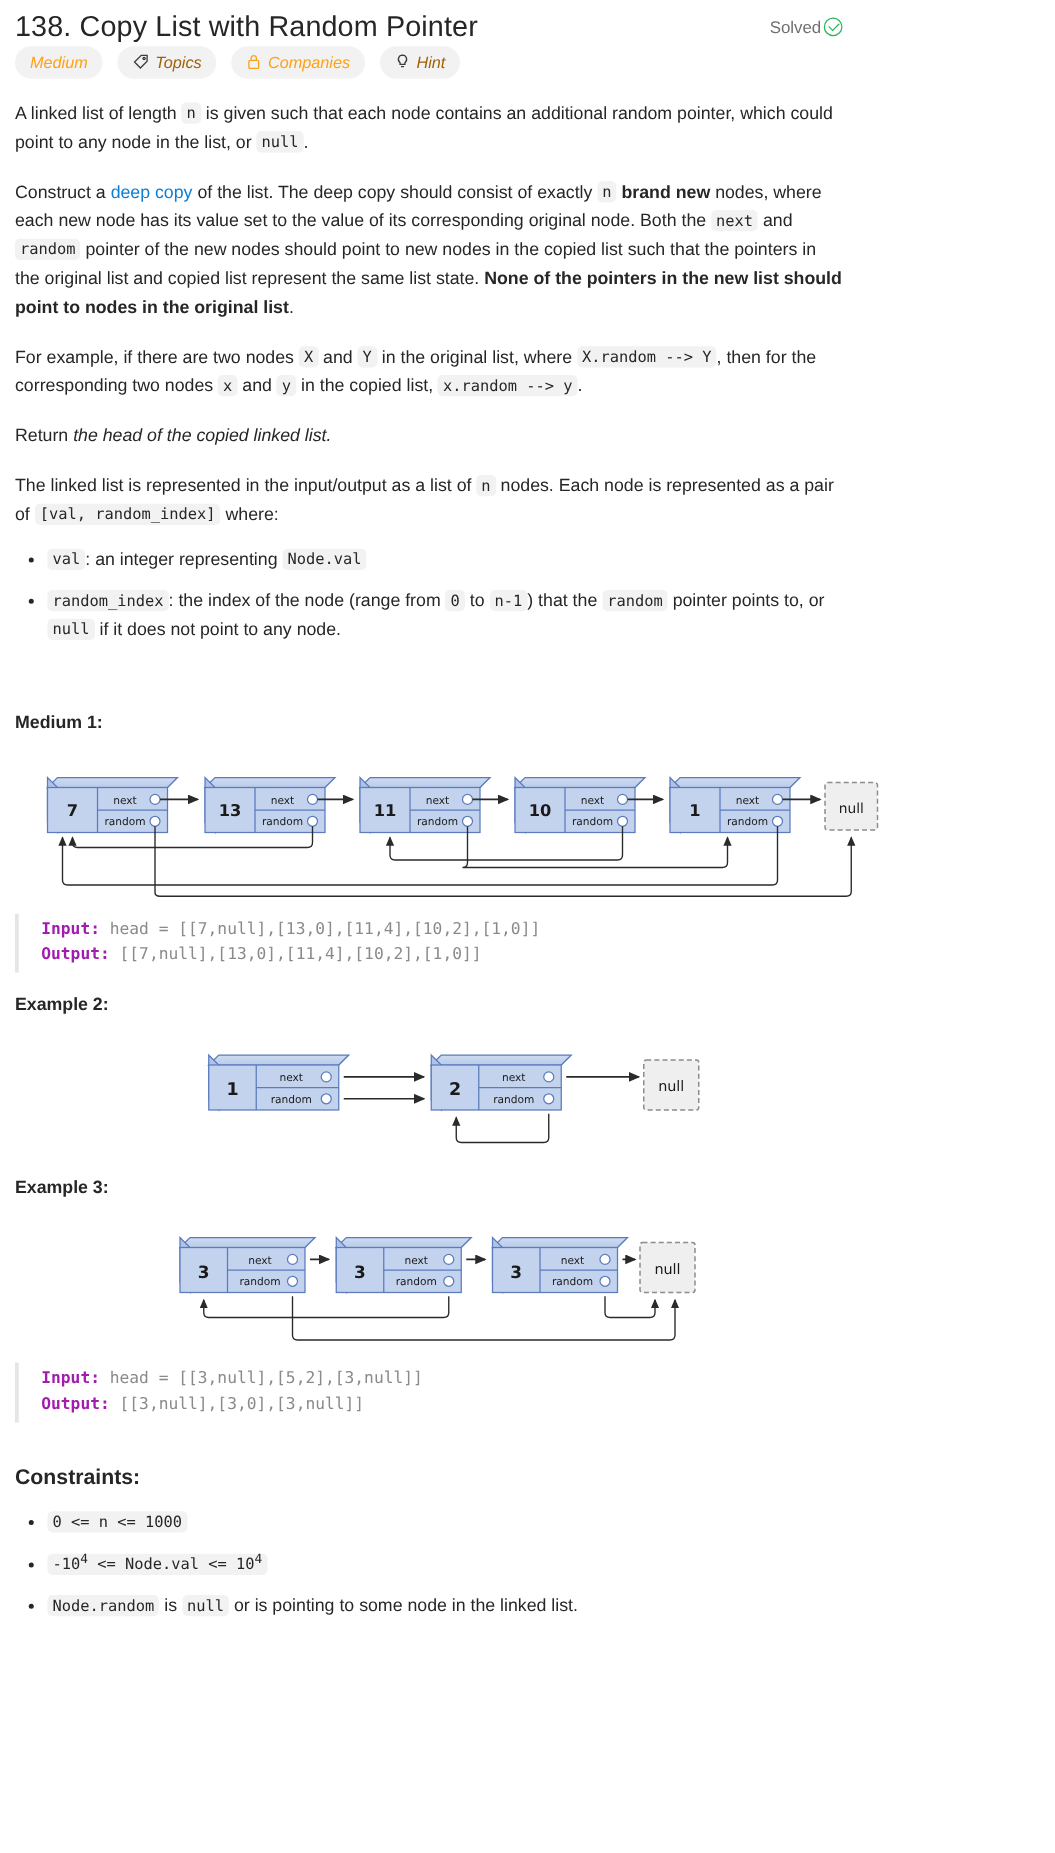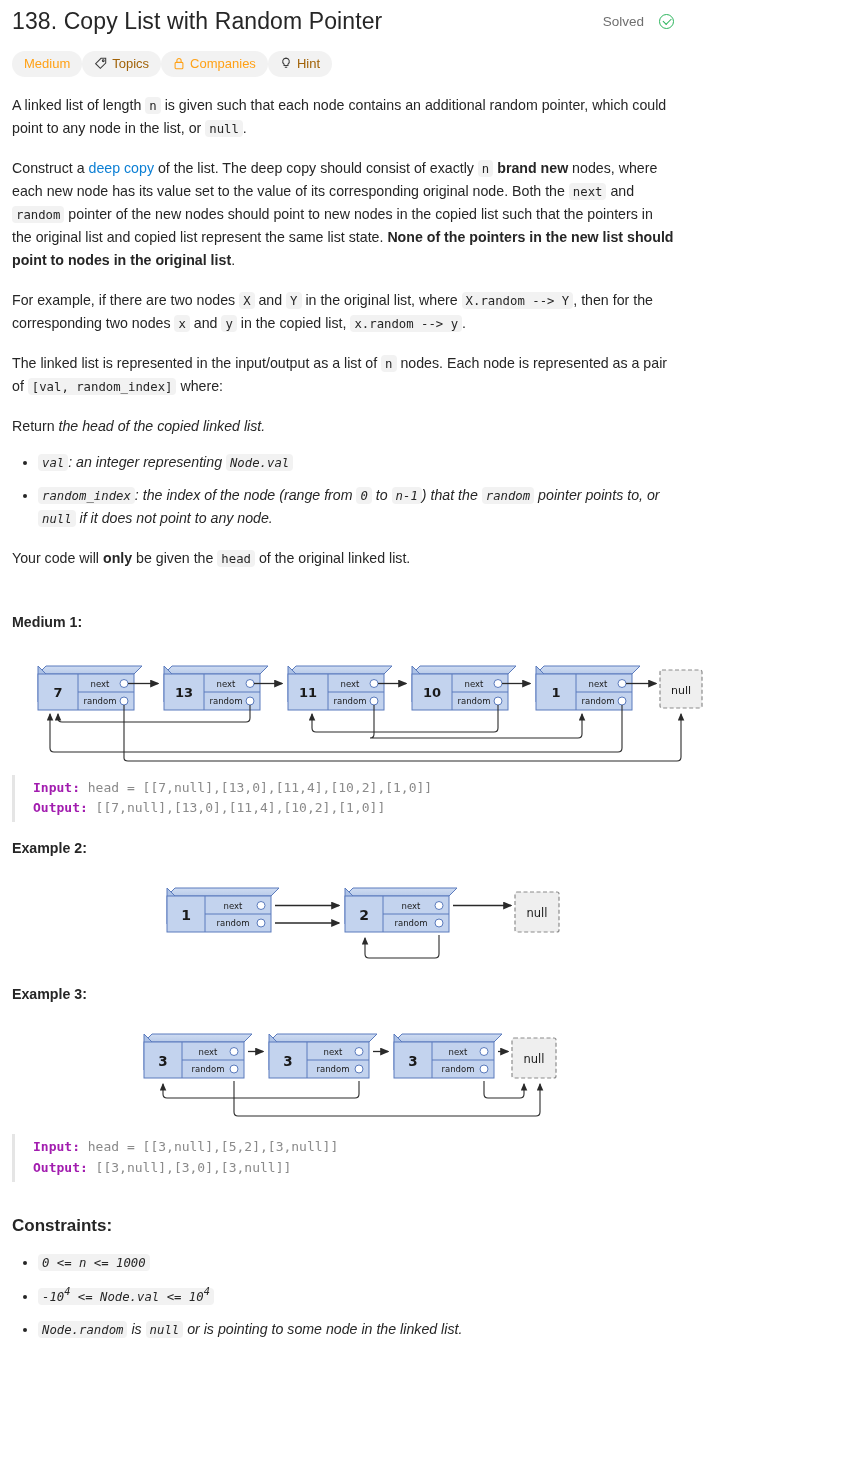--- a/index.html
+++ b/index.html
@@ -15,36 +15,36 @@
   
   .header-row {
     display: flex; align-items: flex-start; justify-content: space-between;
     padding-top: 6px;
   }
   .title {
     font-size: 23px; font-weight: 400; color: #262626;
     letter-spacing: .1px; line-height: 1.35; margin: 0;
   }
   .solved {
-    display: flex; align-items: center; gap: 15px;
+    display: flex; align-items: center; gap: 2px;
     font-size: 13.5px; color: #6f6f6f; padding-top: 8px; white-space: nowrap;
   }
   .check-ring {
     width: 15px; height: 15px; border-radius: 50%;
     border: 1.6px solid #2db55d; position: relative; display: inline-block;
   }
   .check-ring::after {
     content: ""; position: absolute; left: 3px; top: 3.2px;
     width: 7px; height: 3.5px;
     border-left: 1.6px solid #2db55d; border-bottom: 1.6px solid #2db55d;
     transform: rotate(-45deg);
   }
 
   
-  .badges { display: flex; gap: 0; margin-top: 14px; flex-wrap: wrap; }
+  .badges { display: flex; gap: 12px; flex-wrap: wrap; font-style: italic; }
   .badge {
     display: inline-flex; align-items: center; gap: 5px;
     background: #f2f2f2; border-radius: 21px;
     padding: 5px 12px; font-size: 13px; color: #a16207; line-height: 1.2;
   }
   .badge.accent { color: #ffa116; }
   .badge svg { display: block; }
 
   
   p.para {
@@ -54,21 +54,21 @@
   .ital { font-style: italic; }
   a.link { color: #0b7fd4; text-decoration: none; font-weight: 400; }
 
   code.chip {
     font-family: "DejaVu Sans Mono", monospace;
     background: #f2f2f2; border-radius: 4px;
     padding: 1.5px 4px; font-size: 12.3px; color: #262626;
     white-space: pre;
   }
 
-  ul.bullets { margin: 13px 0 0 0; padding-left: 26px; font-style: italic; }
+  ul.bullets { margin: 13px 0 0 0; padding-left: 26px; }
   ul.bullets li {
     font-size: 14.2px; line-height: 1.62; margin-bottom: 10px; color: #262626;
   }
   ul.bullets li::marker { color: #262626; }
 
   .ex-title { font-size: 14.2px; font-weight: 700; margin: 18px 0 0 0; }
   .constraints-title { font-size: 17px; font-weight: 700; margin: 34px 0 0 0; }
 
   
   pre.io {
@@ -131,30 +131,29 @@
       <span>Hint</span>
     </div>
   </div>
 
   <p class="para"><span>A linked list of length </span><code class="chip">n</code><span> is given such that each node contains an additional random pointer, which could point to any node in the list, or </span><code class="chip">null</code><span>.</span></p>
 
   <p class="para"><span>Construct a </span><a class="link" href="#">deep copy</a><span> of the list. The deep copy should consist of exactly </span><code class="chip">n</code> <span class="bold">brand new</span><span> nodes, where each new node has its value set to the value of its corresponding original node. Both the </span><code class="chip">next</code><span> and </span><code class="chip">random</code><span> pointer of the new nodes should point to new nodes in the copied list such that the pointers in the original list and copied list represent the same list state. </span><span class="bold">None of the pointers in the new list should point to nodes in the original list</span><span>.</span></p>
 
   <p class="para"><span>For example, if there are two nodes </span><code class="chip">X</code><span> and </span><code class="chip">Y</code><span> in the original list, where </span><code class="chip">X.random --&gt; Y</code><span>, then for the corresponding two nodes </span><code class="chip">x</code><span> and </span><code class="chip">y</code><span> in the copied list, </span><code class="chip">x.random --&gt; y</code><span>.</span></p>
 
+  <p class="para"><span>Return </span><span class="ital">the head of the copied linked list.</span></p>
+
   <p class="para"><span>The linked list is represented in the input/output as a list of </span><code class="chip">n</code><span> nodes. Each node is represented as a pair of </span><code class="chip">[val, random_index]</code><span> where:</span></p>
-
-  <p class="para"><span>Return </span><span class="ital">the head of the copied linked list.</span></p>
 
   <ul class="bullets">
     <li><code class="chip">val</code><span>: an integer representing </span><code class="chip">Node.val</code></li>
     <li><code class="chip">random_index</code><span>: the index of the node (range from </span><code class="chip">0</code><span> to </span><code class="chip">n-1</code><span>) that the </span><code class="chip">random</code><span> pointer points to, or </span><code class="chip">null</code><span> if it does not point to any node.</span></li>
   </ul>
 
-  <p class="para"><span>Your code will </span><span class="bold">only</span><span> be given the </span><code class="chip">head</code><span> of the original linked list.</span></p>
 
   <div style="height:26px"></div>
   <p class="ex-title">Medium 1:</p>
 
   <div class="diagram-wrap">
     <svg width="700" height="115" viewBox="0 0 700 115">
       <defs>
         <marker id="ah" markerWidth="7" markerHeight="7" refX="6" refY="3" orient="auto">
           <path d="M0,0 L7,3 L0,6 z" fill="#2a2a2a"></path>
         </marker>

